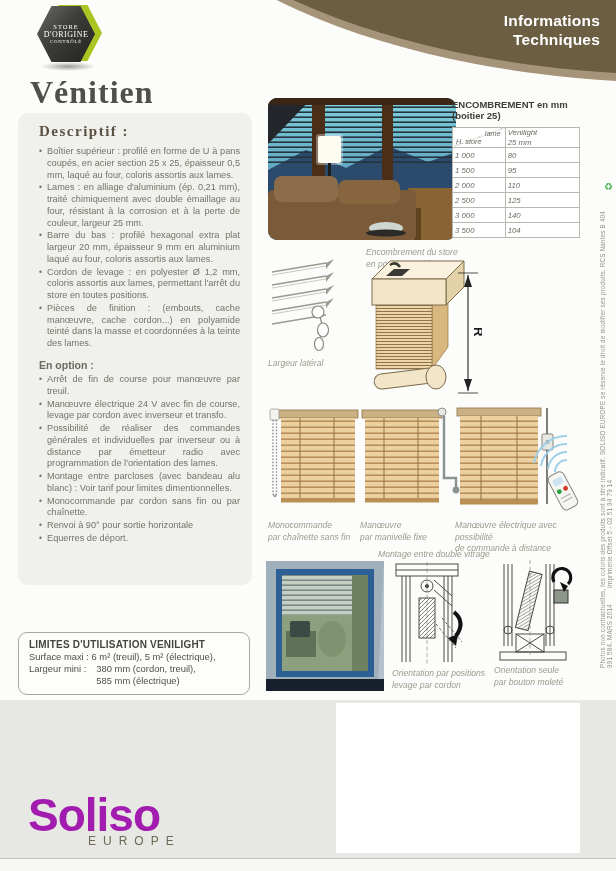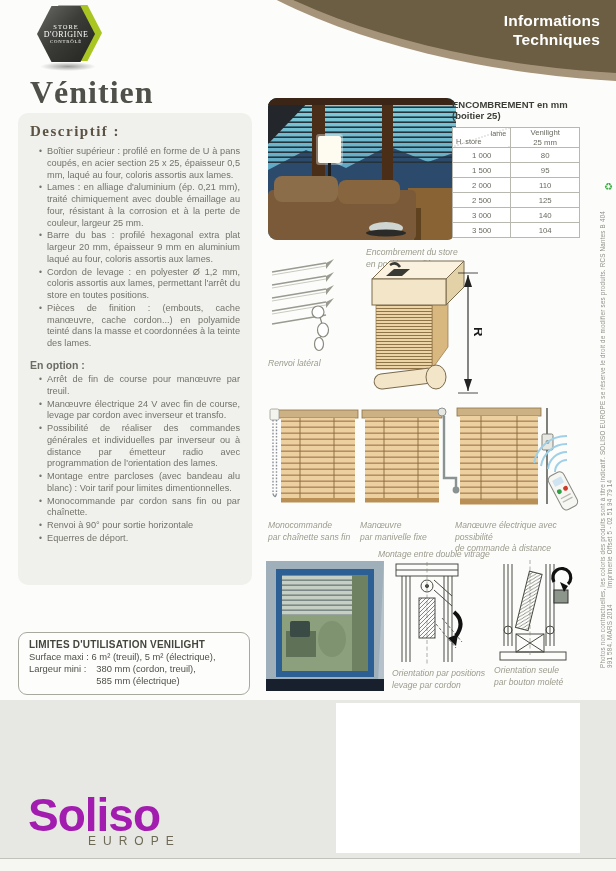--- a/index.html
+++ b/index.html
@@ -31,35 +31,35 @@
   .hx3 { font-size:4.8px; letter-spacing:.8px; }
   .hexshadow { position:absolute; left:10px; top:58px; width:56px; height:9px; border-radius:50%;
                background:radial-gradient(ellipse at center, rgba(40,40,40,.45), rgba(40,40,40,0) 70%); }
 
   
   .page-title { position:absolute; left:30px; top:74px; font-family:"Liberation Serif",serif;
                 font-size:32px; color:#50504a; letter-spacing:1px; }
 
   
   .panel { position:absolute; left:18px; top:113px; width:234px; height:472px;
-           background:#f0f1ec; border-radius:10px; padding:10px 12px 8px 12px; overflow:hidden; }
+           background:#f0f1ec; border-radius:10px; padding:10px 12px 8px 21px; overflow:hidden; }
   .panel h2 { font-family:"Liberation Serif",serif; font-weight:bold; font-size:15px;
               color:#5c5244; letter-spacing:1.5px; margin-bottom:6px; }
-  .blist { list-style:none;margin-left:9px; }
+  .blist { list-style:none; }
   .blist li { position:relative; padding-left:8px; font-size:9.2px; line-height:1.28;
               color:#73736a; text-align:justify; margin-bottom:1px; }
   .blist li::before { content:"•"; position:absolute; left:0; top:0; font-size:8.5px; color:#73736a; }
   .opt-head { font-weight:bold; font-size:10.5px; color:#6b6b62; margin:9px 0 3px 0; }
 
   
   .tblock { position:absolute; left:452px; top:100px; width:130px; }
   .tbl-title { font-weight:bold; font-size:9.5px; color:#3e3e38; line-height:1.15; }
   table.dim { border-collapse:collapse; width:128px; margin-top:5px; background:#fff; }
   table.dim td { border:1px solid #b8b8b0; font-size:7.8px; color:#6b6b62;
-                 text-align:center; height:15px; padding:0 18px; }
+                 height:15px; padding:0 2px;font-style:italic; }
   td.diag { position:relative; height:24px;
             background:linear-gradient(to bottom right, transparent 49.4%, #a8a8a0 49.4%, #a8a8a0 50.6%, transparent 50.6%); }
   td.diag .lame   { position:absolute; top:1px; right:4px; font-size:7.3px; }
   td.diag .hstore { position:absolute; bottom:1px; left:3px; font-size:7.3px; }
   td.venihead { font-size:7.3px; line-height:1.25; }
 
   
   .cap { position:absolute; font-style:italic; color:#9c9b8d; font-size:8.6px; line-height:1.35; }
 
   
@@ -257,21 +257,21 @@
       </g>
       <g stroke="#8a8a80" stroke-width="1.2" fill="#ffffff">
         <circle cx="50" cy="62" r="6"></circle>
         <line x1="52" y1="67" x2="54" y2="74"></line>
         <ellipse cx="55" cy="80" rx="5.5" ry="7"></ellipse>
         <line x1="53" y1="86" x2="51" y2="89"></line>
         <ellipse cx="51" cy="94" rx="4.5" ry="6.5"></ellipse>
       </g>
     </svg>
   </div>
-  <div class="cap" style="left:268px; top:358px;">Renvoi latéral</div>
+  <div class="cap" style="left:268px; top:358px;">Largeur latéral</div>
 
   <div class="fig" style="left:360px; top:243px;">
     <svg width="122" height="162" viewBox="0 0 122 162">
 
       <polygon points="72,62 88,46 88,104 72,126" fill="#d9b87f" stroke="#8f7448" stroke-width="0.7"></polygon>
 
       <rect x="16" y="62" width="56" height="64" fill="url(#pat-stack)" stroke="#8f7448" stroke-width="0.7"></rect>
 
       <polygon points="12,36 30,18 104,18 86,36" fill="#faf2de" stroke="#7a6a4c" stroke-width="1"></polygon>
       <polygon points="86,36 104,18 104,44 86,62" fill="#e3d2a8" stroke="#7a6a4c" stroke-width="1"></polygon>

